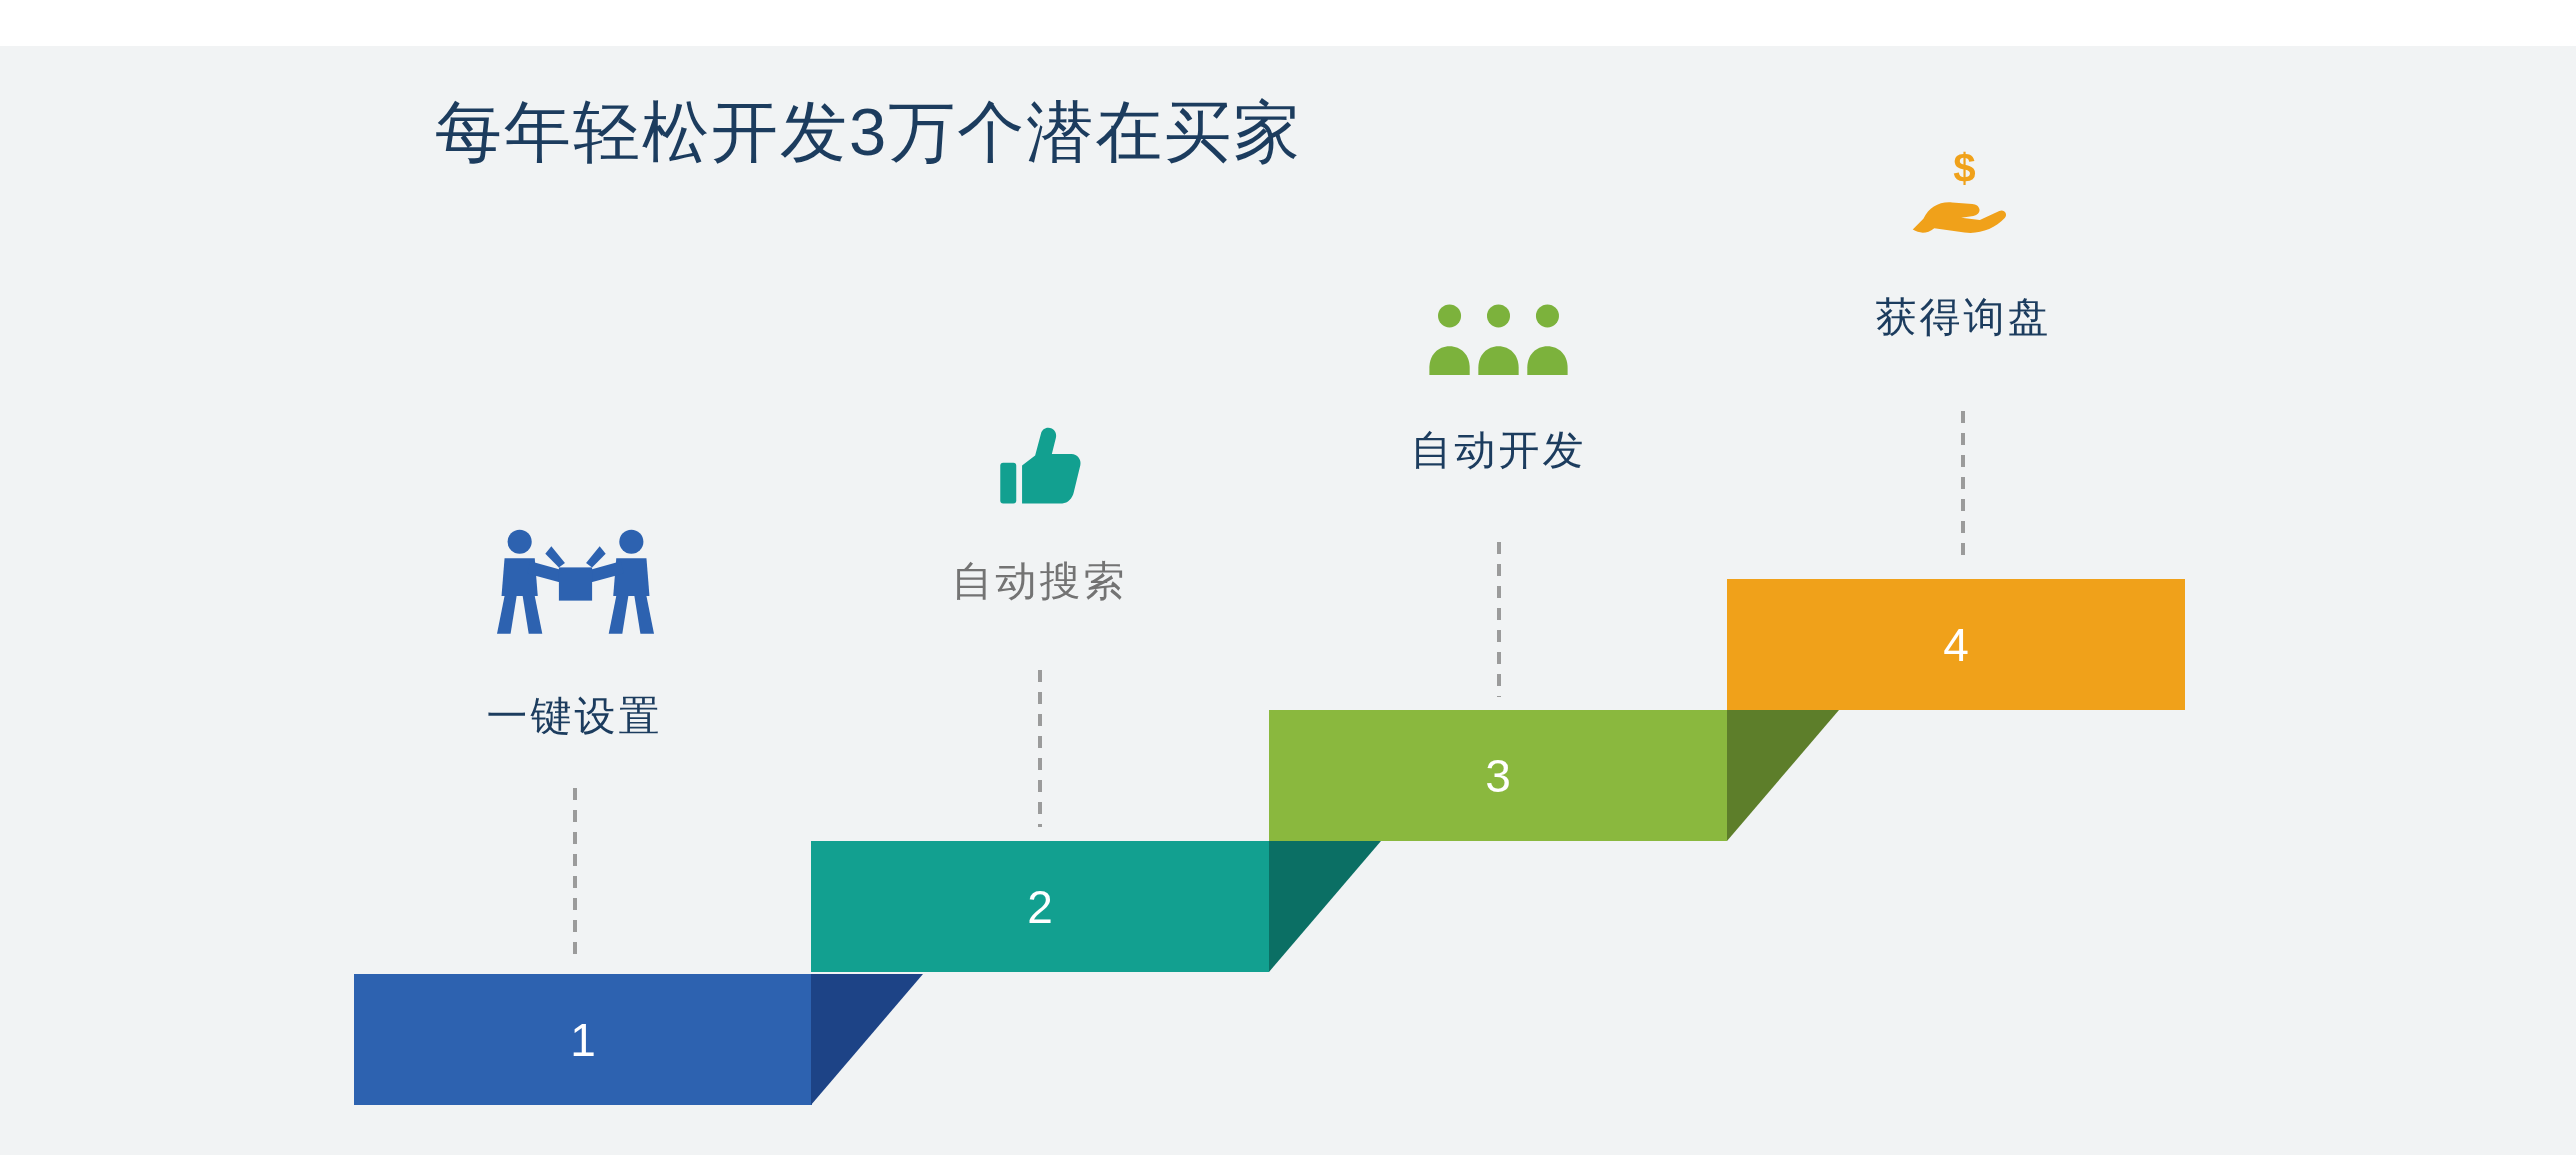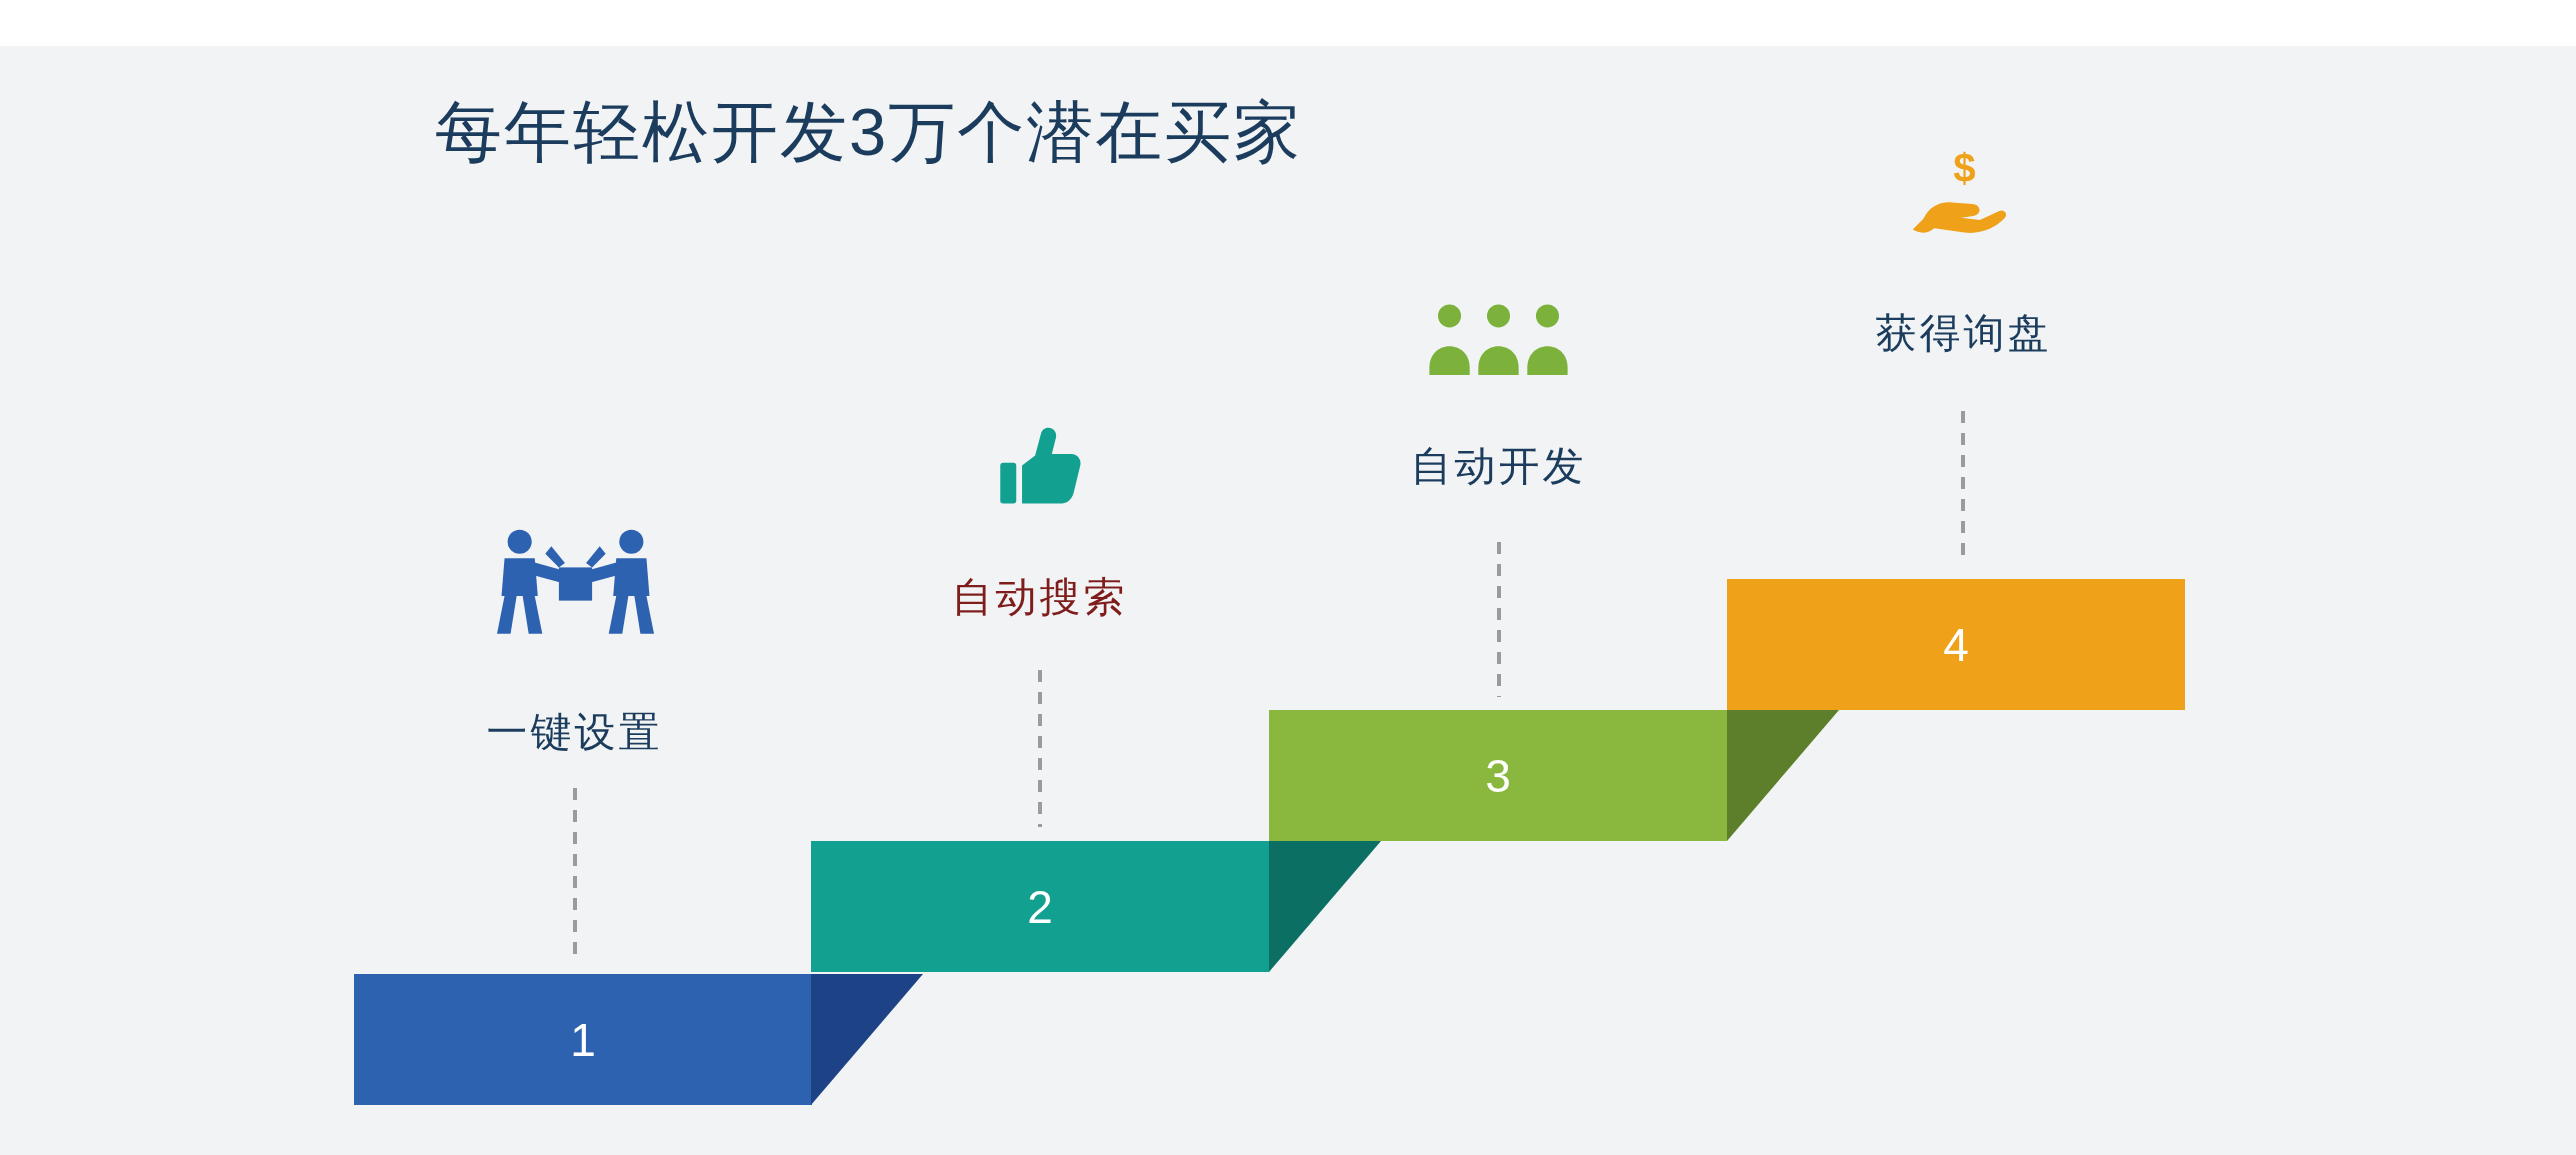--- a/index.html
+++ b/index.html
@@ -44,21 +44,21 @@
     position: absolute; width: 4px;
     background: repeating-linear-gradient(180deg, #9b9b9b 0 12px, transparent 12px 22px);
   }
   #dash1 { left: 573px;  top: 788px; height: 171px; }
   #dash2 { left: 1038px; top: 670px; height: 157px; }
   #dash3 { left: 1497px; top: 542px; height: 155px; }
   #dash4 { left: 1961px; top: 411px; height: 154px; }
 
   .step-label {
     position: absolute; width: 397px; text-align: center;
-    font-size: 41px; color: #1c3c5e; letter-spacing: 3px; margin-top: 16px;
+    font-size: 41px; color: #1c3c5e; letter-spacing: 3px;
   }
   #label1 { left: 376px;  top: 689px; }
   #label2 { left: 841px;  top: 554px; }
   #label3 { left: 1300px; top: 423px; }
   #label4 { left: 1765px; top: 290px; }
 
   .icon-wrap { position: absolute; }
   .icon-wrap svg { width: 100%; height: 100%; fill: currentColor; display: block; }
   #icon1 { left: 497px;  top: 528px; width: 157px; height: 109px; color: #2d62b0; }
   #icon2 { left: 993px; top: 422px; width: 93px;  height: 93px;  color: #12a090; }
@@ -95,21 +95,21 @@
     <span>1</span>
   </div>
   <div class="fold" id="fold1" style="background: rgb(29, 67, 134);"></div>
 
   <div class="icon-wrap" id="icon2" style="color: rgb(18, 160, 144);">
     <svg viewBox="0 0 64 64">
       <rect x="5" y="28" width="11" height="28" rx="2"></rect>
       <path d="M20 56 V30 l9-7 4-15 c.6-2.4 2.6-4 5-4 3.6 0 6.2 3.4 5.3 6.9 L40.5 22 H54 c4 0 7 3.8 6.1 7.7 l-4.6 19 C54.7 52.3 51.5 56 47.7 56 Z"></path>
     </svg>
   </div>
-  <div class="step-label" id="label2" style="color: #7f1d1d;">自动搜索</div>
+  <div class="step-label" id="label2" style="color: #737373;">自动搜索</div>
   <div class="dash" id="dash2"></div>
   <div class="bar" id="bar2" style="background: rgb(18, 160, 144); color: rgb(255, 255, 255);">
     <span>2</span>
   </div>
   <div class="fold" id="fold2" style="background: rgb(11, 111, 100);"></div>
 
   <div class="icon-wrap" id="icon3" style="color: rgb(124, 178, 60);">
     <svg viewBox="0 0 100 50">
       <g>
         <circle cx="16" cy="9" r="8"></circle>

